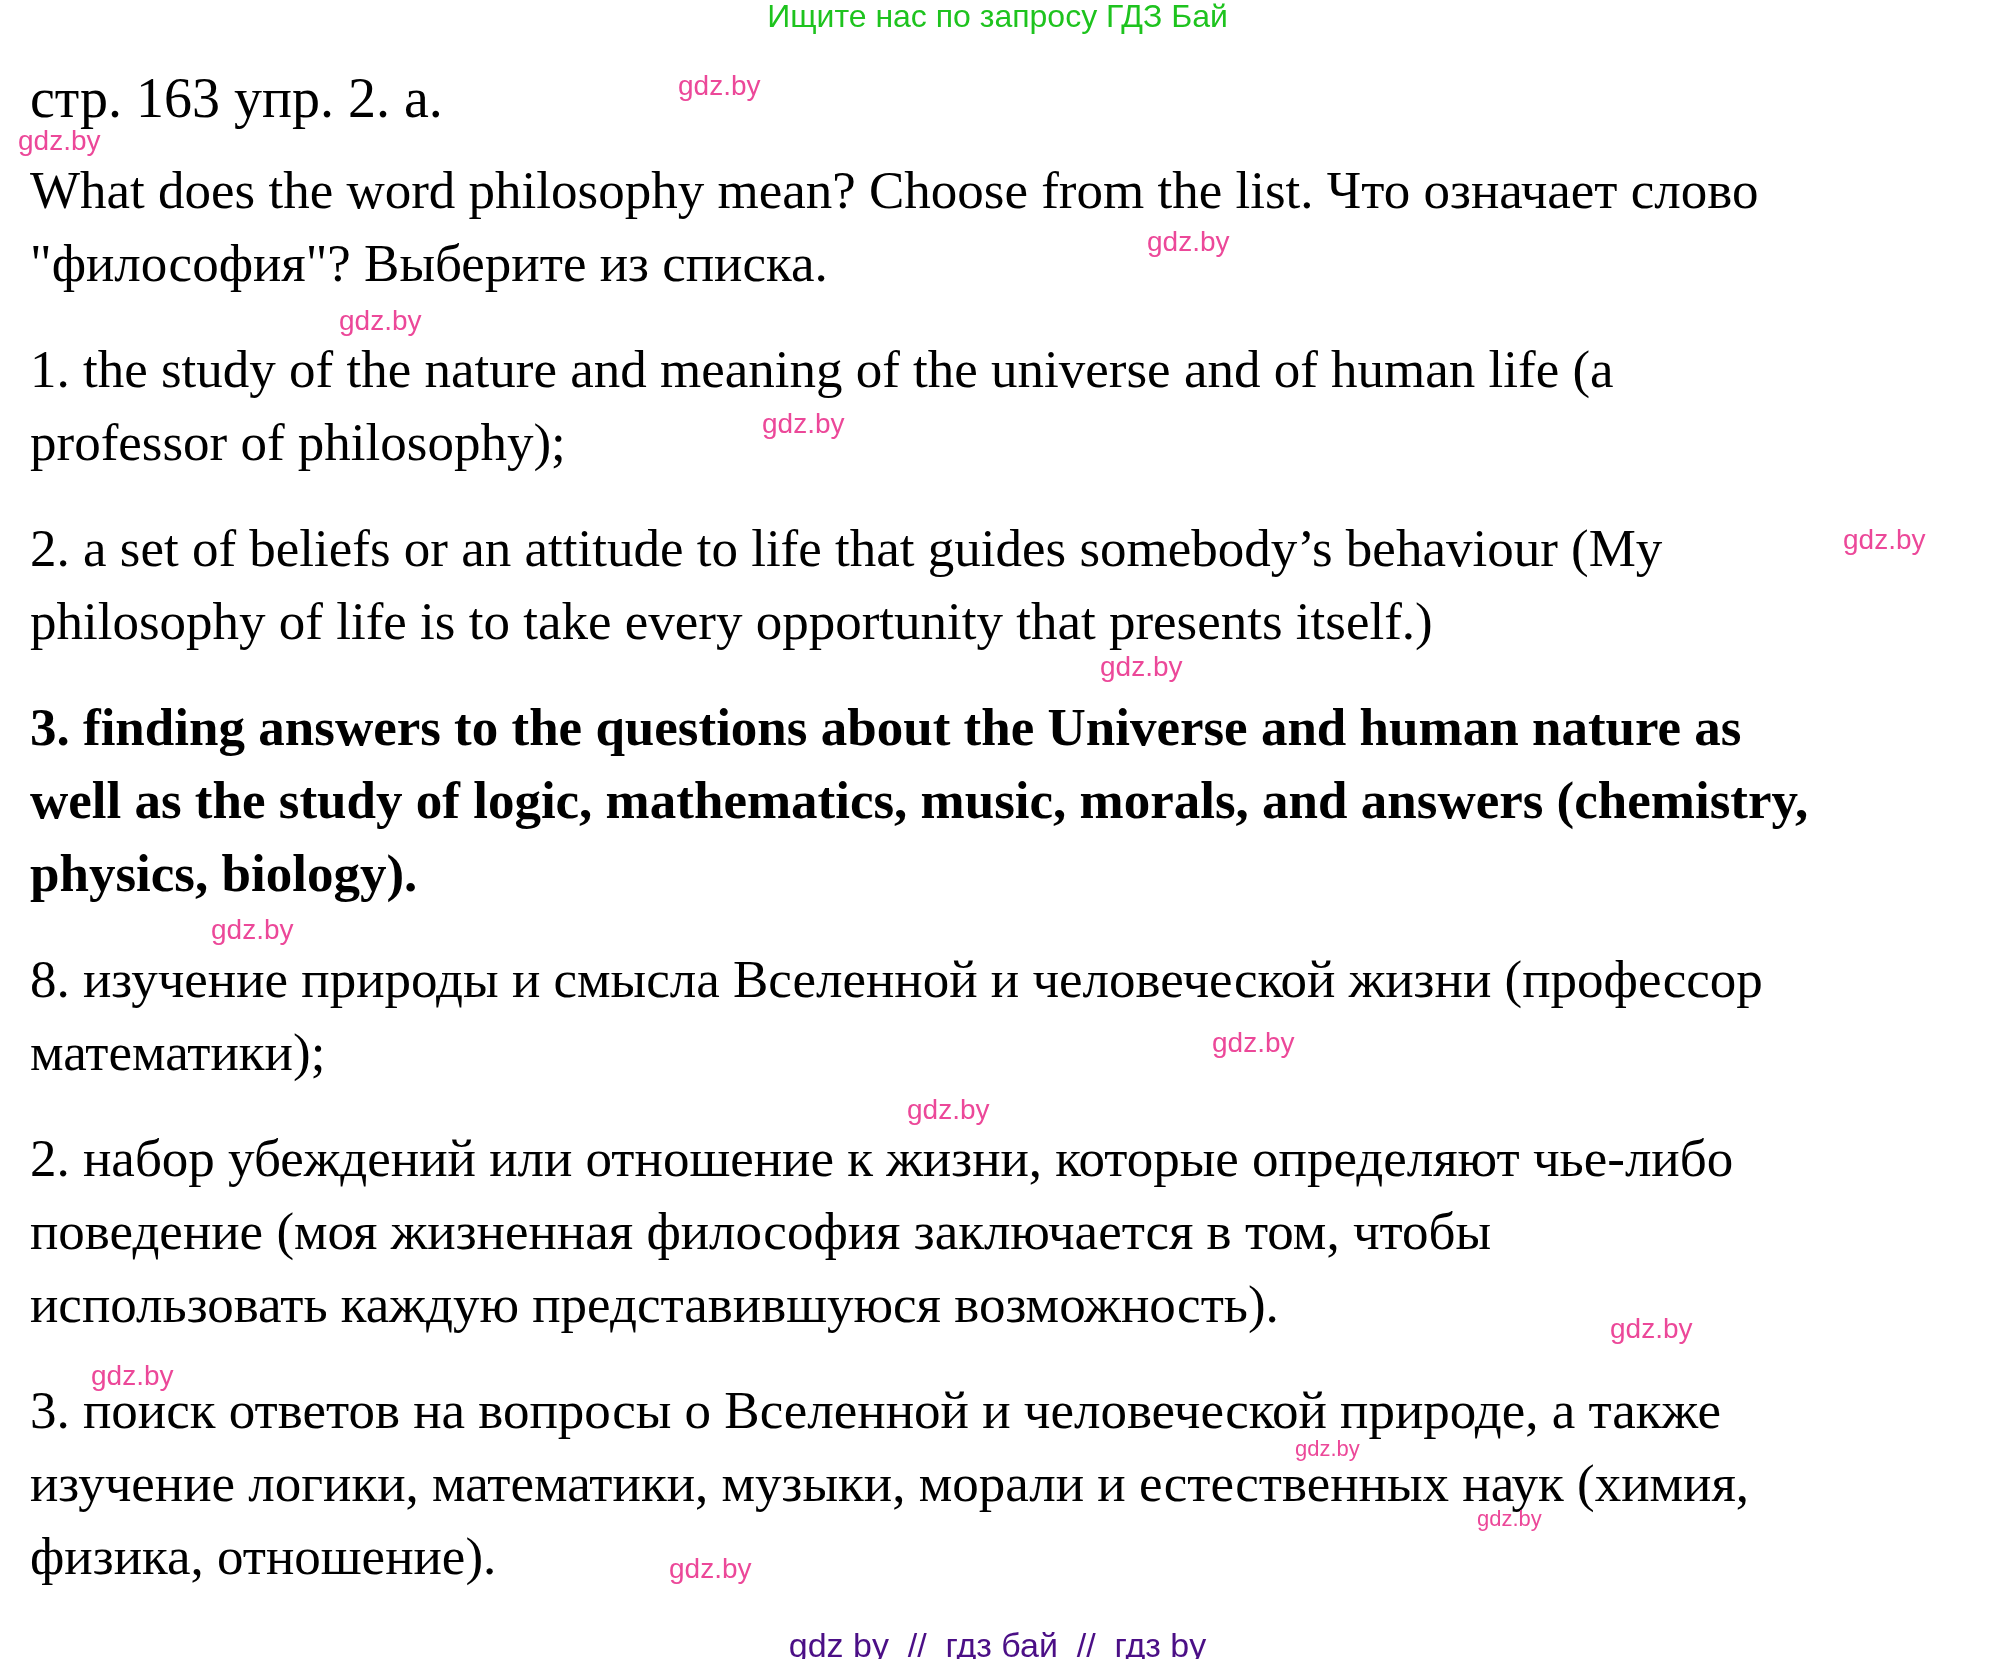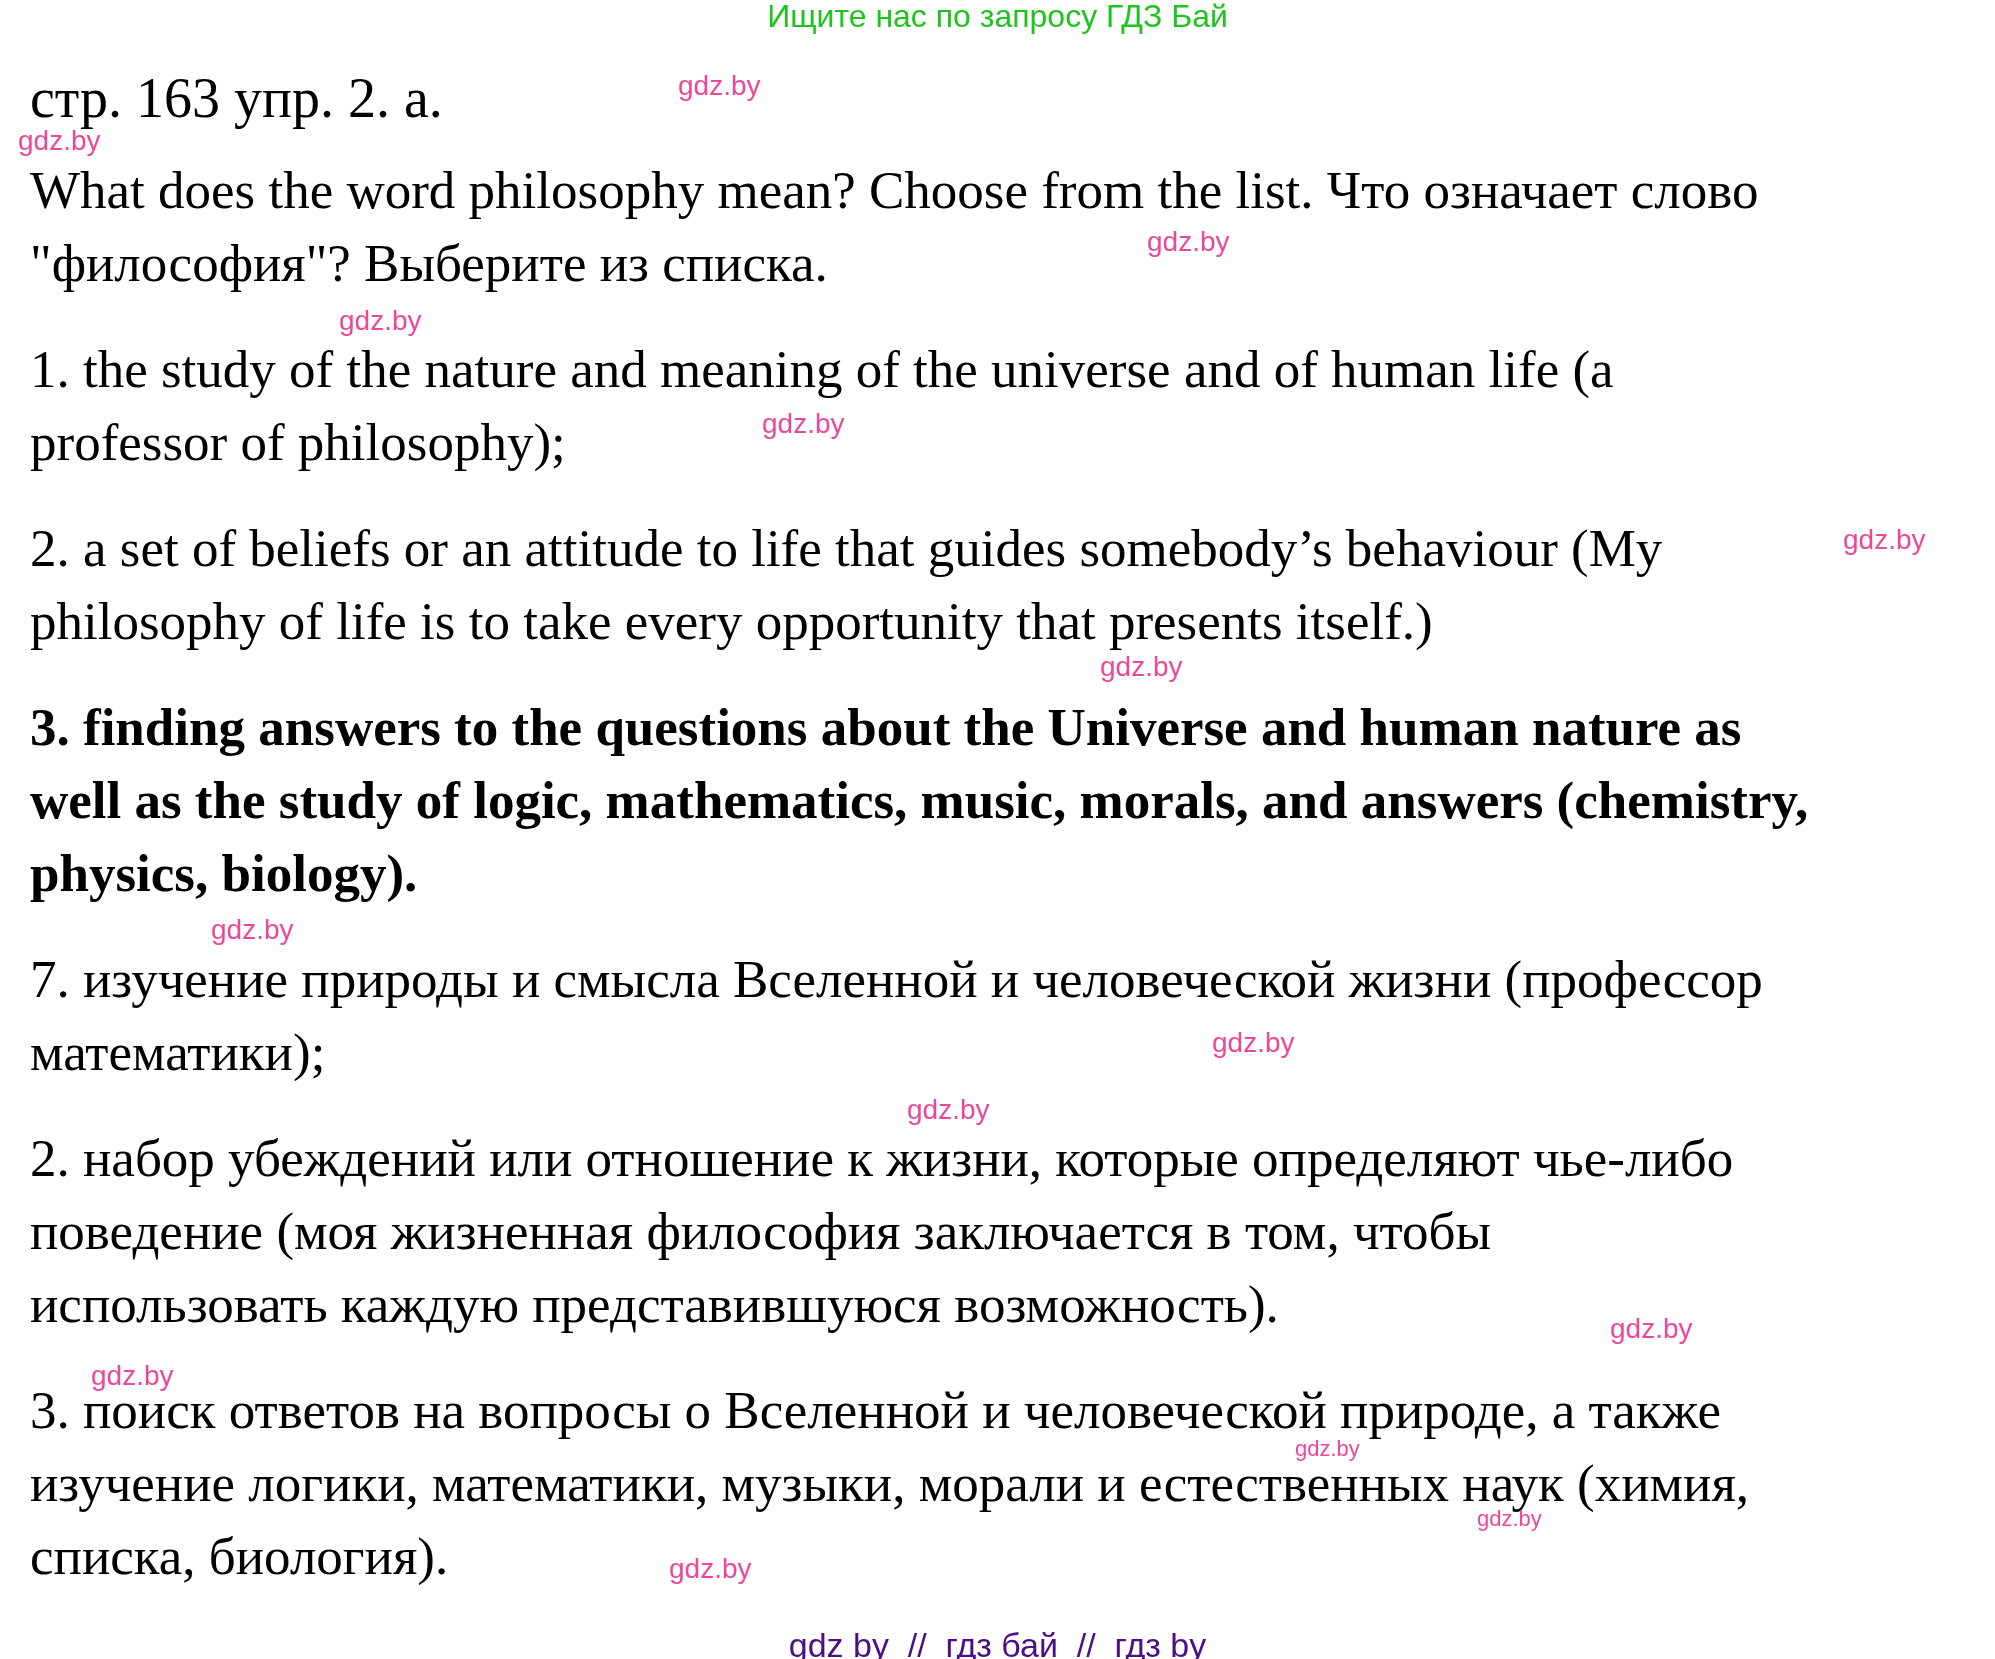--- a/index.html
+++ b/index.html
@@ -75,30 +75,30 @@
 <div class="line" style="top:343px;">1. the study of the nature and meaning of the universe and of human life (a</div>
 <div class="line" style="top:416px;">professor of philosophy);</div>
 
 <div class="line" style="top:522px;text-align:center;">2. a set of beliefs or an attitude to life that guides somebody’s behaviour (My</div>
 <div class="line" style="top:595px;">philosophy of life is to take every opportunity that presents itself.)</div>
 
 <div class="line bold" style="top:701px;">3. finding answers to the questions about the Universe and human nature as</div>
 <div class="line bold" style="top:774px;">well as the study of logic, mathematics, music, morals, and answers (chemistry,</div>
 <div class="line bold" style="top:847px;">physics, biology).</div>
 
-<div class="line" style="top:953px;">7. изучение природы и смысла Вселенной и человеческой жизни (профессор</div>
+<div class="line" style="top:953px;">8. изучение природы и смысла Вселенной и человеческой жизни (профессор</div>
 <div class="line" style="top:1026px;">математики);</div>
 
 <div class="line" style="top:1132px;">2. набор убеждений или отношение к жизни, которые определяют чье-либо</div>
 <div class="line" style="top:1205px;">поведение (моя жизненная философия заключается в том, чтобы</div>
 <div class="line" style="top:1278px;">использовать каждую представившуюся возможность).</div>
 
 <div class="line" style="top:1384px;">3. поиск ответов на вопросы о Вселенной и человеческой природе, а также</div>
 <div class="line" style="top:1457px;">изучение логики, математики, музыки, морали и естественных наук (химия,</div>
-<div class="line" style="top:1530px;">списка, биология).</div>
+<div class="line" style="top:1530px;">физика, отношение).</div>
 
 <div class="wm" style="left:678px; top:72px;">gdz.by</div>
 <div class="wm" style="left:18px; top:127px;">gdz.by</div>
 <div class="wm" style="left:1147px; top:228px;">gdz.by</div>
 <div class="wm" style="left:339px; top:307px;">gdz.by</div>
 <div class="wm" style="left:762px; top:410px;">gdz.by</div>
 <div class="wm" style="left:1843px; top:526px;">gdz.by</div>
 <div class="wm" style="left:1100px; top:653px;">gdz.by</div>
 <div class="wm" style="left:211px; top:916px;">gdz.by</div>
 <div class="wm" style="left:1212px; top:1029px;">gdz.by</div>

